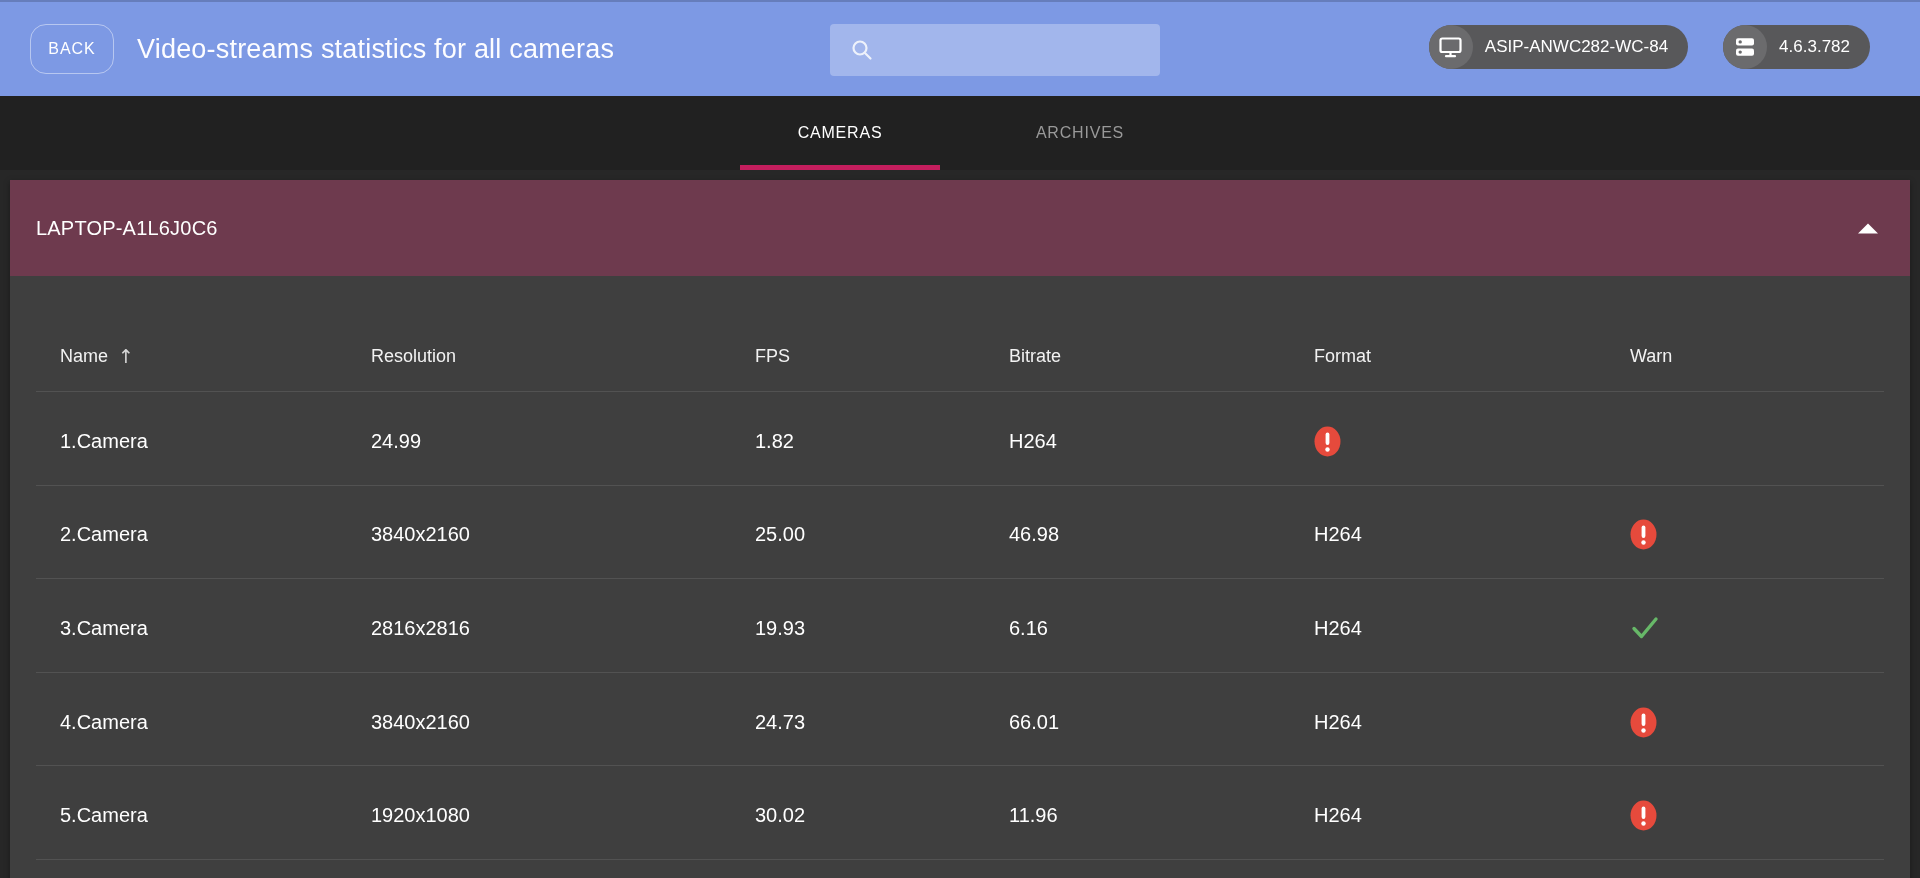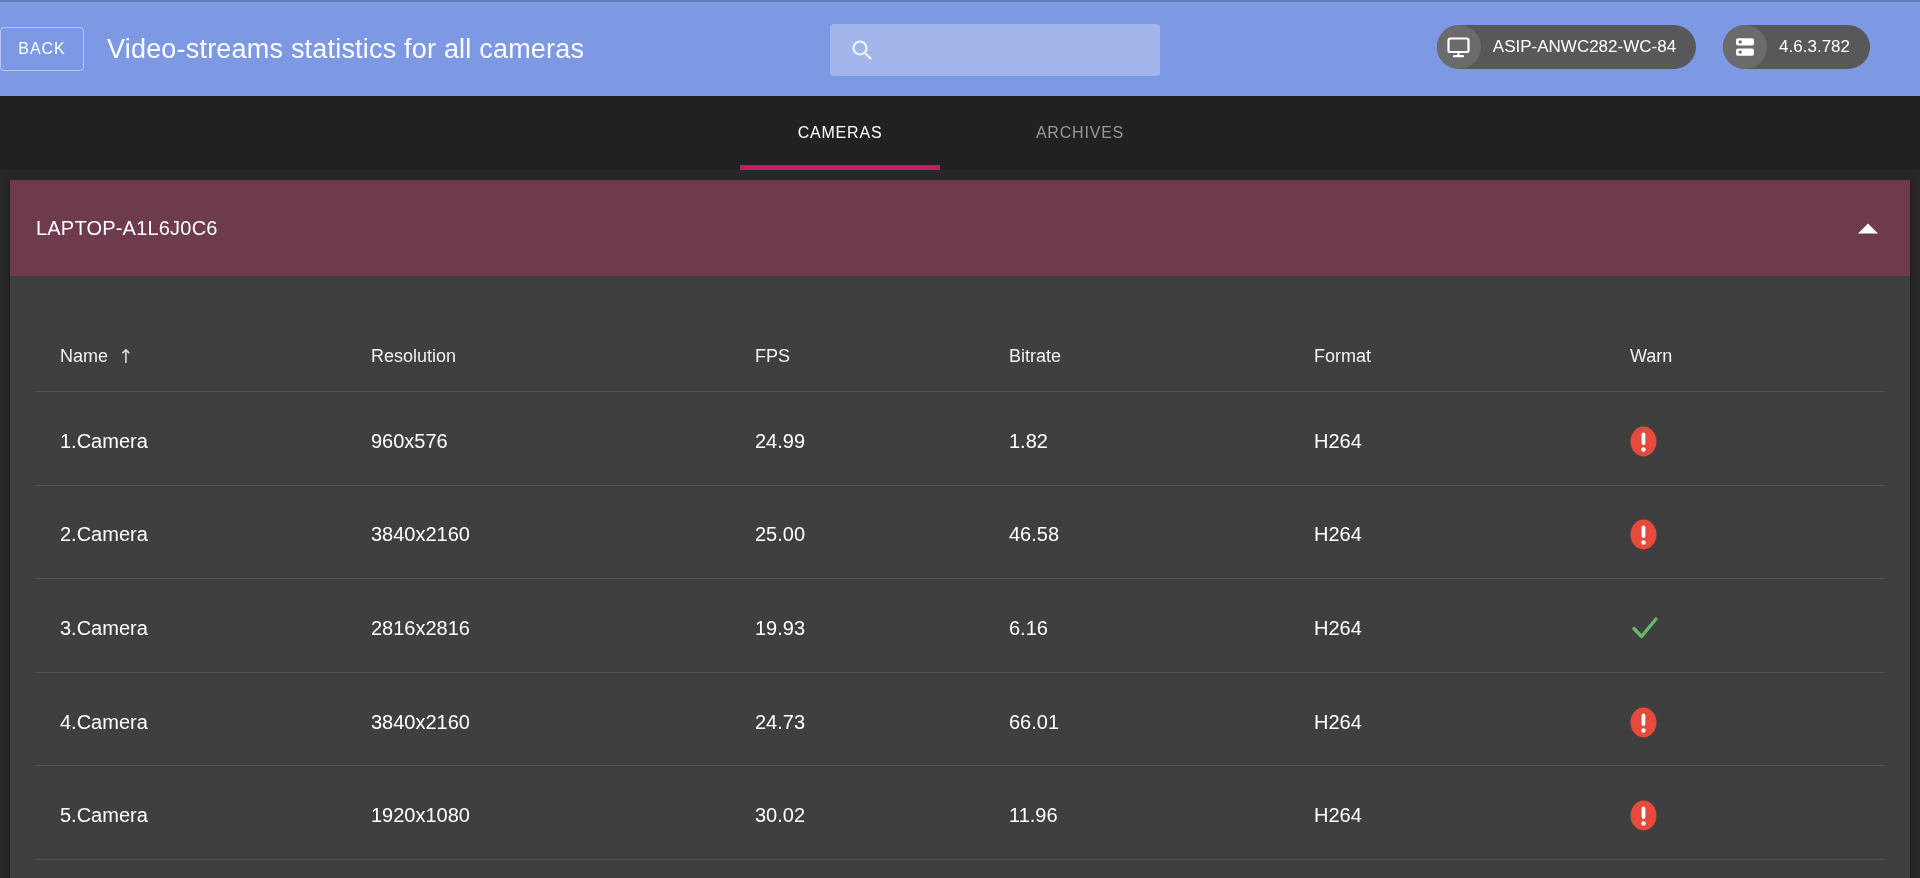--- a/index.html
+++ b/index.html
@@ -27,24 +27,25 @@
   
   .appbar{
     position:relative;
     height:96px;
     background:var(--header-blue);
     border-top:2px solid rgba(0,0,0,0.18);
     display:flex;
     align-items:center;
   }
   .back-btn{
-    width:84px;height:44px;
+    margin-left:30px;
+    width:84px;height:50px;
     background:transparent;
     border:1px solid rgba(255,255,255,0.45);
-    border-radius:4px;
+    border-radius:16px;
     color:#fff;
     font-family:inherit;
     font-size:16px;
     letter-spacing:1px;
     cursor:pointer;
   }
   .appbar-title{
     margin-left:23px;
     font-size:27px;
     font-weight:500;
@@ -70,21 +71,21 @@
     background:transparent;
     border:none;outline:none;
     color:#fff;
     font-size:18px;
     font-family:inherit;
   }
   .badges{
     position:absolute;
     right:50px;top:23px;
     display:flex;
-    gap:27px;
+    gap:35px;
   }
   .badge{
     height:44px;
     background:var(--badge-bg);
     border:none;
     border-radius:22px;
     display:flex;
     align-items:center;
     padding-right:20px;
     color:#fff;
@@ -287,39 +288,38 @@
         <div class="th">
             <span>Format</span>
           </div>
         <div class="th">
             <span>Warn</span>
           </div>
       </div>
       <div id="rows-host">
   <div class="trow" data-warn="error">
     <div class="td">1.Camera</div>
-    <div class="td">960x576</div>
     <div class="td">24.99</div>
     <div class="td">1.82</div>
     <div class="td">H264</div>
     <div class="td warn-cell">
       <svg class="warn-icon" width="27" height="31" viewBox="0 0 27 31">
         <ellipse cx="13.5" cy="15.5" rx="13" ry="15" fill="#e64a3c"></ellipse>
         <rect x="11.6" y="6.5" width="3.8" height="12.5" rx="1.9" fill="#ffffff"></rect>
         <circle cx="13.5" cy="23.5" r="2.2" fill="#ffffff"></circle>
       </svg>
 
     </div>
   </div>
 
   <div class="trow" data-warn="error">
     <div class="td">2.Camera</div>
     <div class="td">3840x2160</div>
     <div class="td">25.00</div>
-    <div class="td">46.58</div>
+    <div class="td">46.98</div>
     <div class="td">H264</div>
     <div class="td warn-cell">
       <svg class="warn-icon" width="27" height="31" viewBox="0 0 27 31">
         <ellipse cx="13.5" cy="15.5" rx="13" ry="15" fill="#e64a3c"></ellipse>
         <rect x="11.6" y="6.5" width="3.8" height="12.5" rx="1.9" fill="#ffffff"></rect>
         <circle cx="13.5" cy="23.5" r="2.2" fill="#ffffff"></circle>
       </svg>
 
     </div>
   </div>

